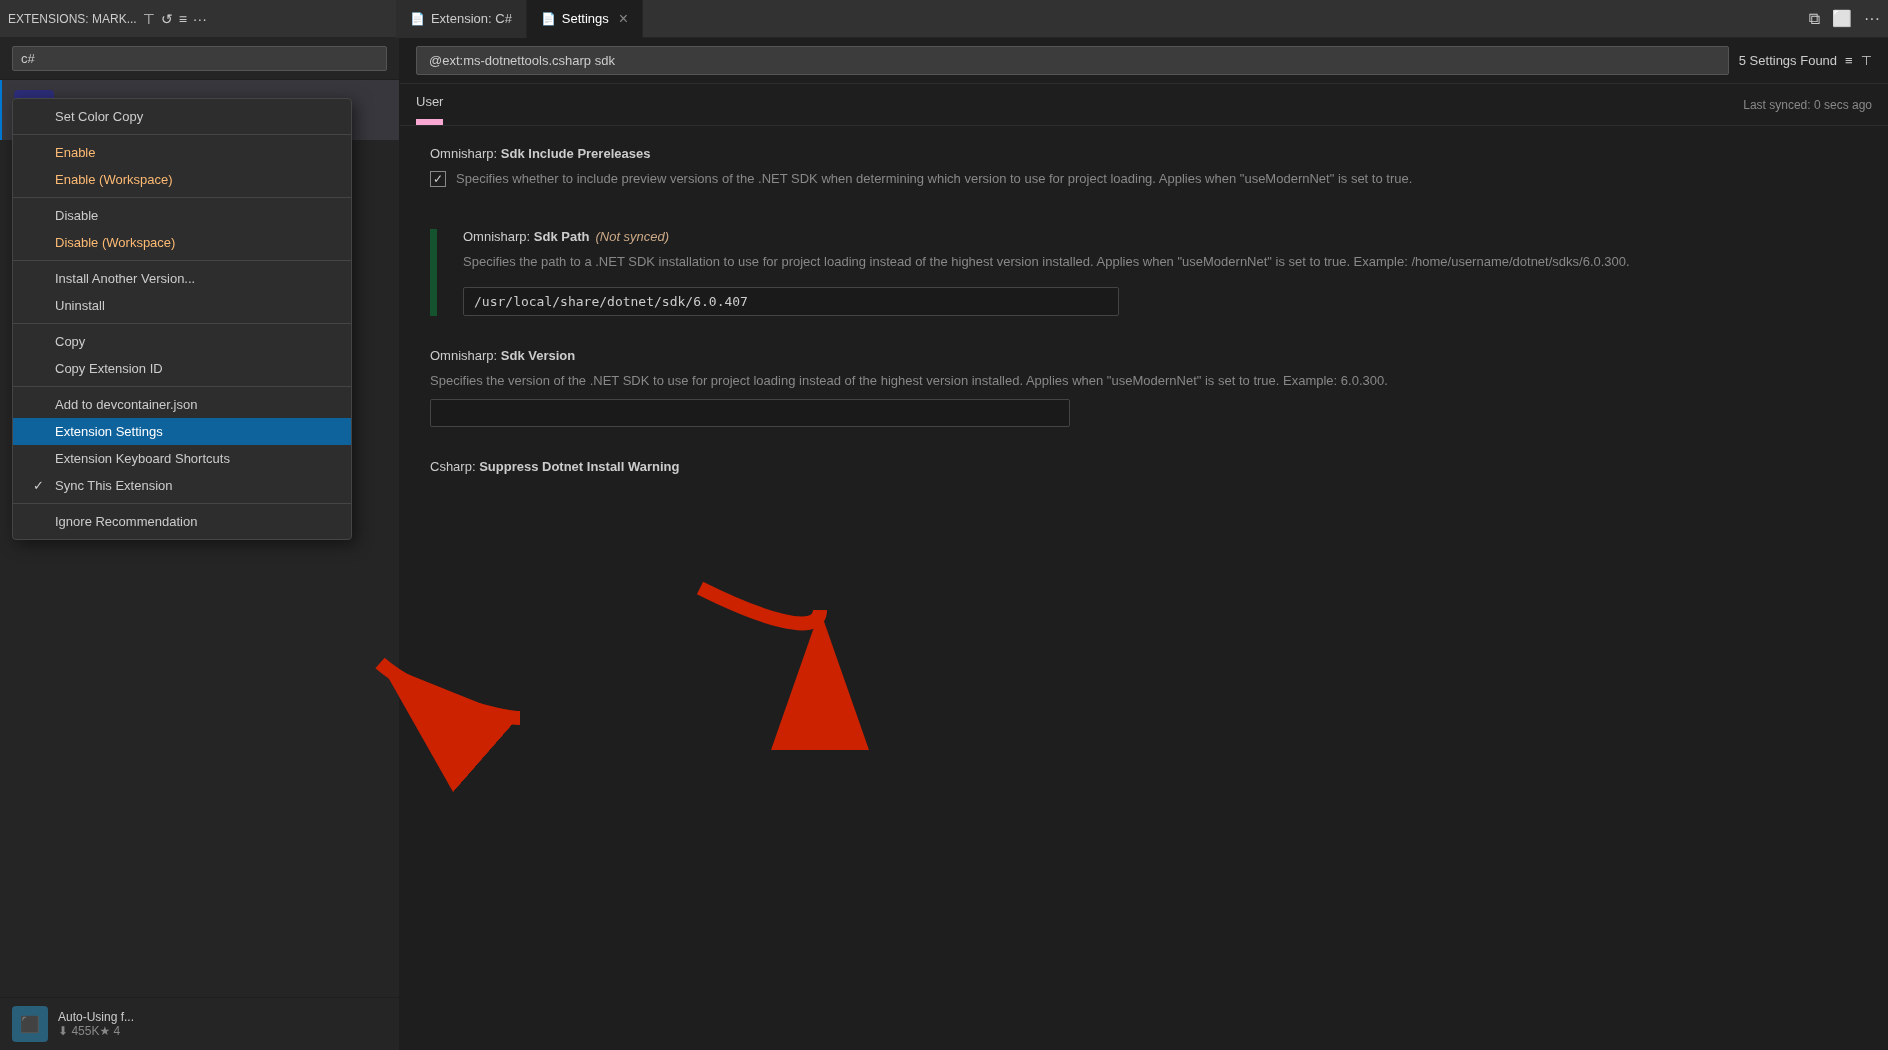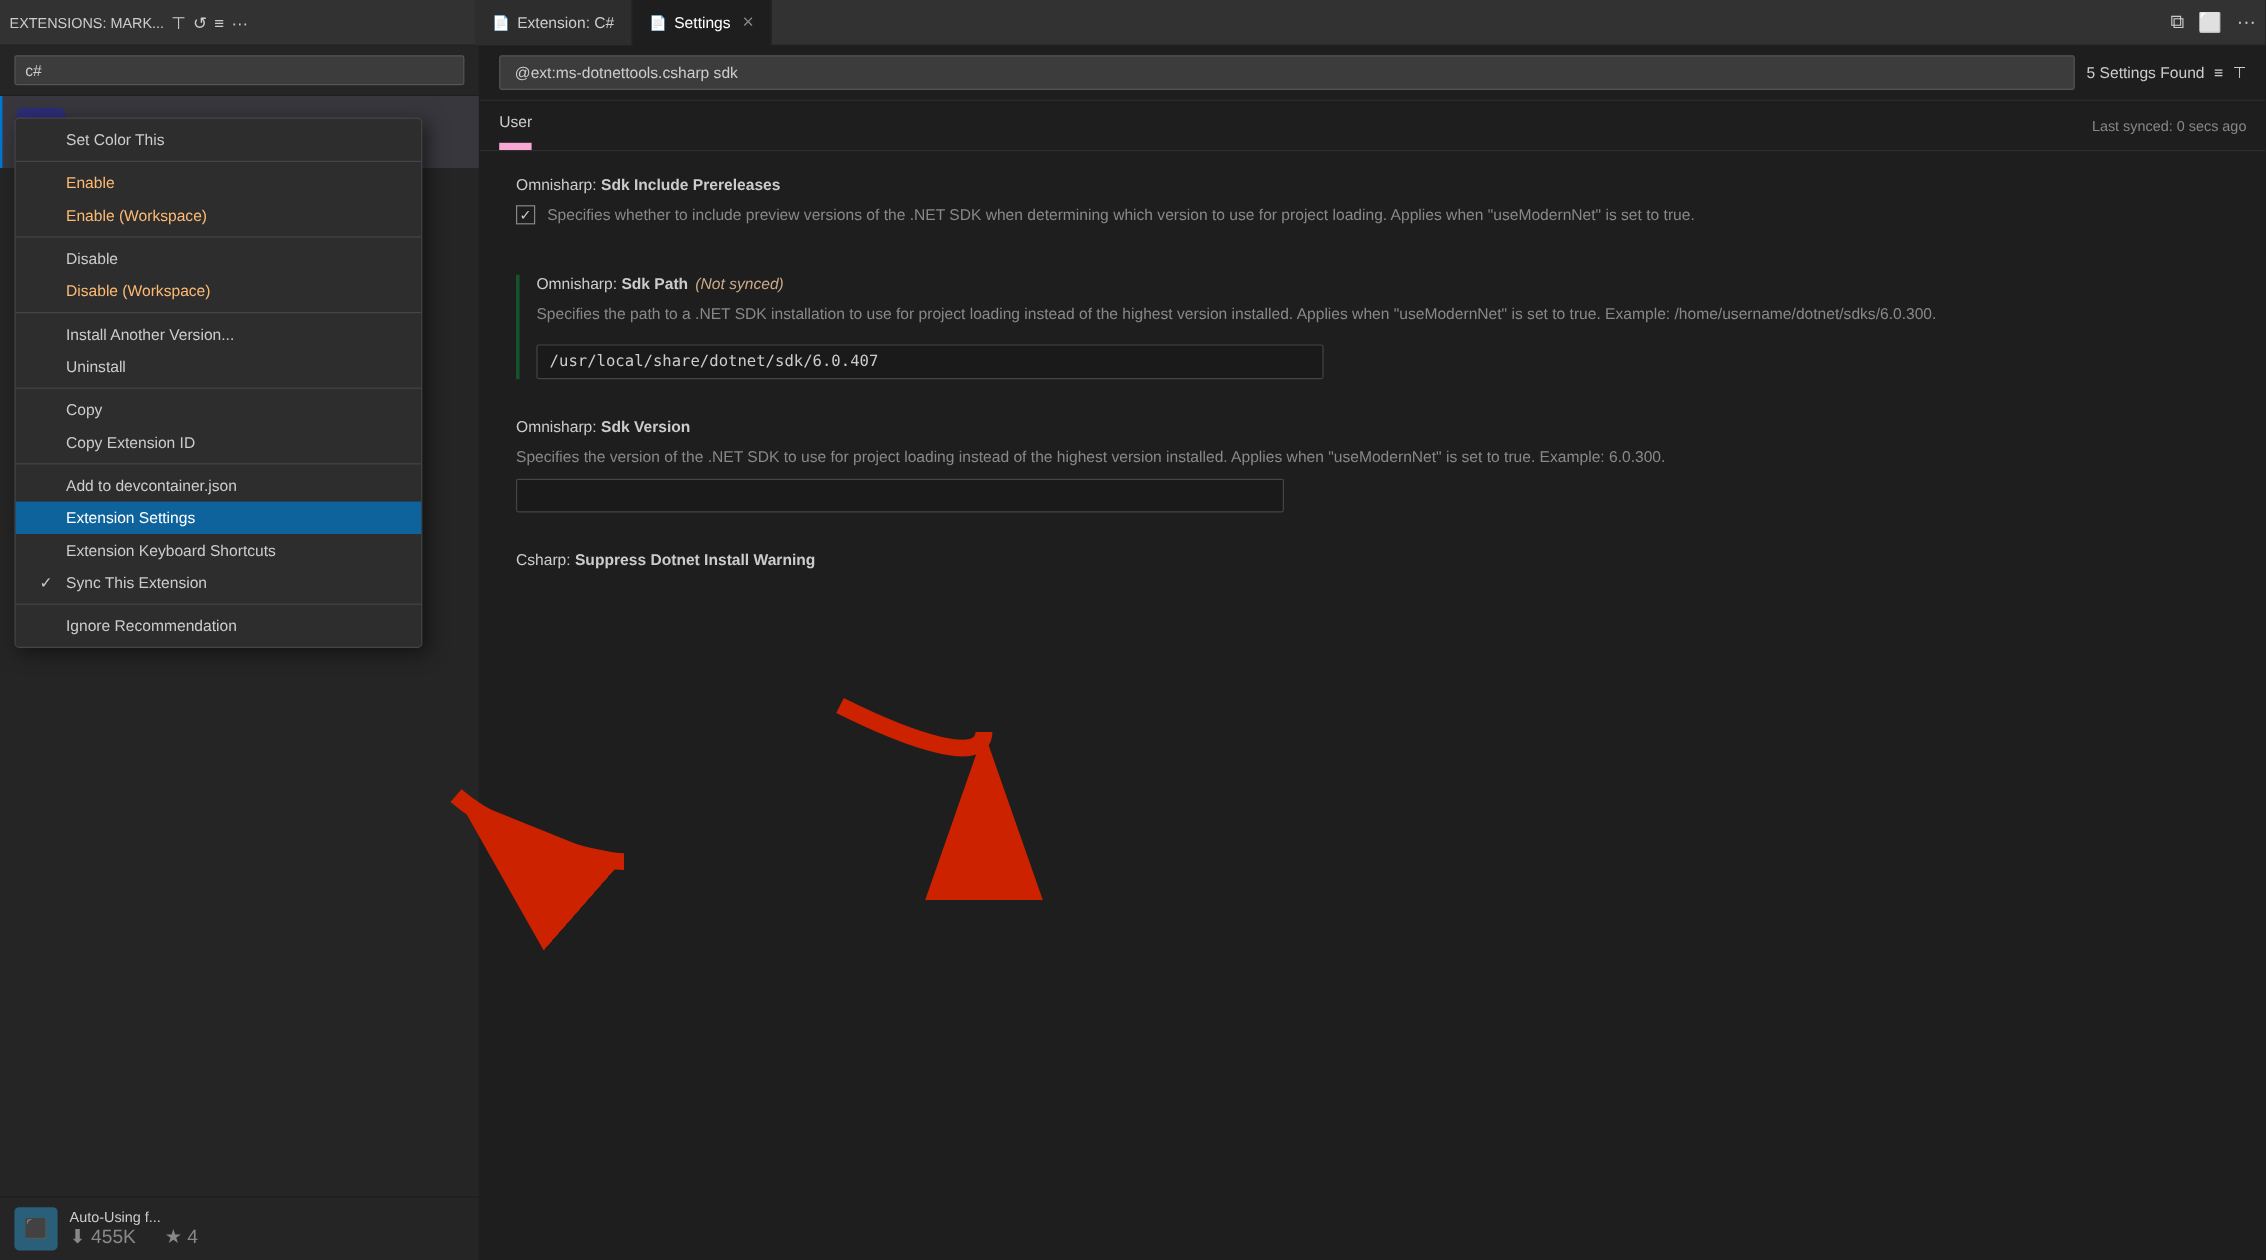--- a/index.html
+++ b/index.html
@@ -295,22 +295,22 @@
       margin-top: 8px;
       border-radius: 2px;
     }
     .not-synced-label {
       color: #ccaa88;
       font-style: italic;
       font-size: 13px;
       margin-left: 6px;
     }
     .setting-left-border {
-      border-left: 3px solid #14532d;
-      padding-left: 14px;
+      border-left: 7px solid #14532d;
+      padding-left: 26px;
     }
 
     
     .ext-item-small {
       display: flex;
       align-items: center;
       gap: 10px;
       padding: 8px 12px;
       cursor: pointer;
     }
@@ -371,21 +371,21 @@
       </div>
       <div class="ext-info">
         <div class="ext-name">C#</div>
         <div class="ext-desc">C# for Visual Studio Code ...</div>
       </div>
     </div>
 
     <div class="context-menu">
       <div class="menu-item">
         <span class="menu-item-check"></span>
-        <span>Set Color This</span>
+        <span>Set Color Copy</span>
       </div>
       <div class="menu-separator"></div>
       <div class="menu-item disabled">
         <span class="menu-item-check"></span>
         <span>Enable</span>
       </div>
       <div class="menu-item disabled">
         <span class="menu-item-check"></span>
         <span>Enable (Workspace)</span>
       </div>
@@ -440,21 +440,21 @@
       </div>
     </div>
 
     <div style="position:absolute;bottom:0;left:0;right:0;background:#252526;border-top:1px solid #1e1e1e;">
       <div class="ext-item-small">
         <div class="ext-icon-small">
           <span class="ext-icon-small-inner">⬛</span>
         </div>
         <div>
           <div style="font-size:12px;color:#ccc;">Auto-Using f...</div>
-          <div style="display:flex;gap:24px;align-items:center;font-size:16px;color:#888;">
+          <div style="display:flex;gap:0;align-items:center;font-size:12px;color:#888;">
             <span>⬇ <span>455K</span></span>
             <span>★ <span>4</span></span>
           </div>
         </div>
       </div>
     </div>
   </div>
 
   <div class="settings-panel">
 

